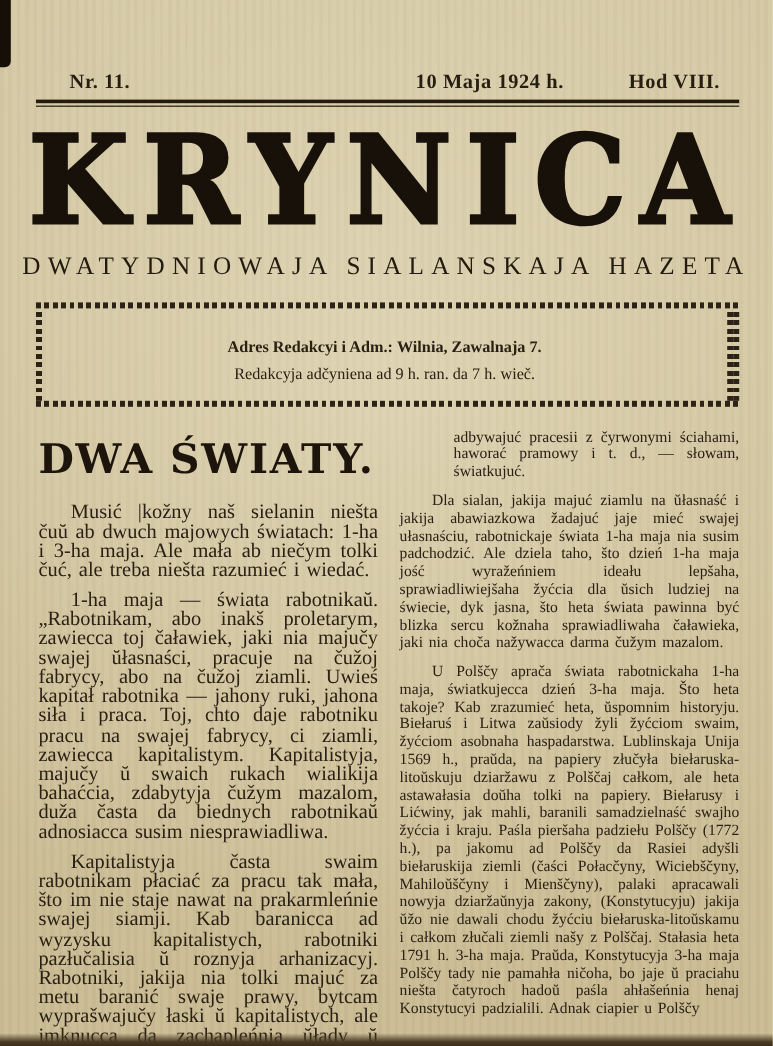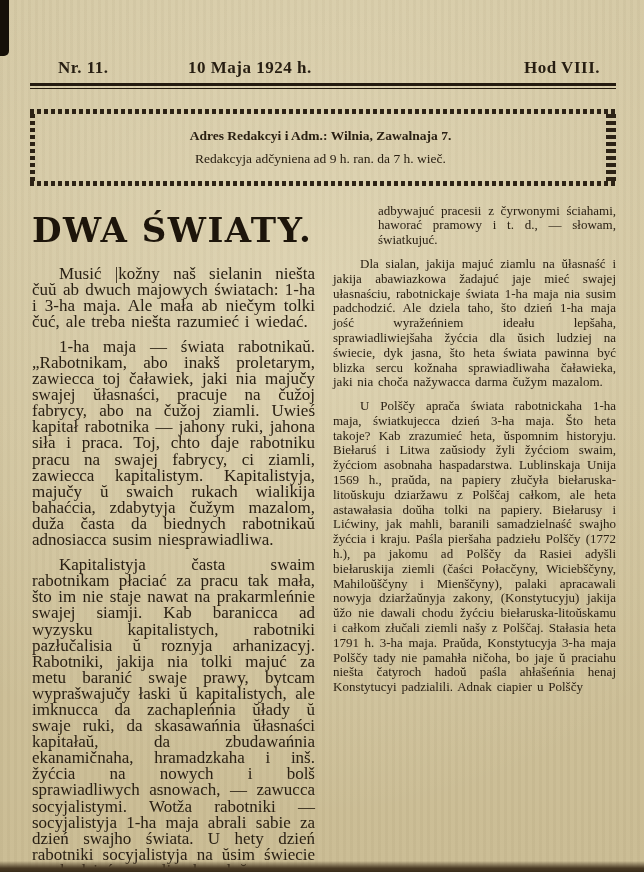--- a/index.html
+++ b/index.html
@@ -27,21 +27,21 @@
     background: linear-gradient(to top, #392c1a 0%, #4a3b25 35%, rgba(74,59,37,0) 100%);
   }
 
   
   .hdr {
     display: flex; align-items: baseline;
     margin: 58px 30px 0 32px;
     font-size: 17px; font-weight: bold; letter-spacing: 0.5px;
   }
   .hdr .issue  { width: 130px; text-align: left; padding-left: 26px; }
-  .hdr .date   { flex: 1; text-align: left; }
+  .hdr .date   { flex: 1; text-align: right; }
   .hdr .year   { width: 130px; text-align: right; padding-right: 14px; }
 
   .hdr-rule {
     margin: 5px 28px 0 30px; height: 2px;
     border-top: 3px solid #241b10;
     border-bottom: 1px solid #241b10;
   }
 
   
   .masthead {
@@ -70,21 +70,21 @@
   }
   .box-body { display: flex; align-items: stretch; }
   .bead-v {
     width: 5px; flex: 0 0 5px;
     background: repeating-linear-gradient(0deg, #2c2215 0 4px, rgba(0,0,0,0) 4px 7px);
   }
   .cell {
     flex: 1; text-align: center; padding: 11px 6px 10px;
     font-size: 13.5px; line-height: 1.65; color: #2a2013;
   }
-  .cell .l1 { margin-bottom: 1px; }
+  .cell .l1 { margin-bottom: 1px; margin-top: 10px; }
   .b { font-weight: bold; }
 
   
   .article { display: flex; gap: 18px; margin: 18px 28px 0 32px; }
   .col { flex: 1; min-width: 0; }
 
   .art-title {
     font-size: 34px; font-weight: bold; letter-spacing: 1.5px;
     margin: 6px 0 16px 0; text-align: left; color: #1d150b;
     font-family: "DejaVu Serif", "Liberation Serif", serif;
@@ -106,20 +106,24 @@
 
   <div class="edge-blob-left"></div>
 
   <div class="hdr">
     <span class="issue">Nr. 11.</span>
     <span class="date">10 Maja 1924 h.</span>
     <span class="year">Hod VIII.</span>
   </div>
   <div class="hdr-rule"></div>
 
+  <div class="masthead">
+    <div class="title">KRYNICA</div>
+    <div class="subtitle">DWATYDNIOWAJA SIALANSKAJA HAZETA</div>
+  </div>
 
   <div class="info-box">
     <div class="bead-h"></div>
     <div class="box-body">
       <div class="bead-v"></div>
       <div class="cell">
         <div class="l1">
           <span class="b">Adres Redakcyi i Adm.:</span>
           <span class="b">Wilnia, Zawalnaja 7.</span>
         </div>

